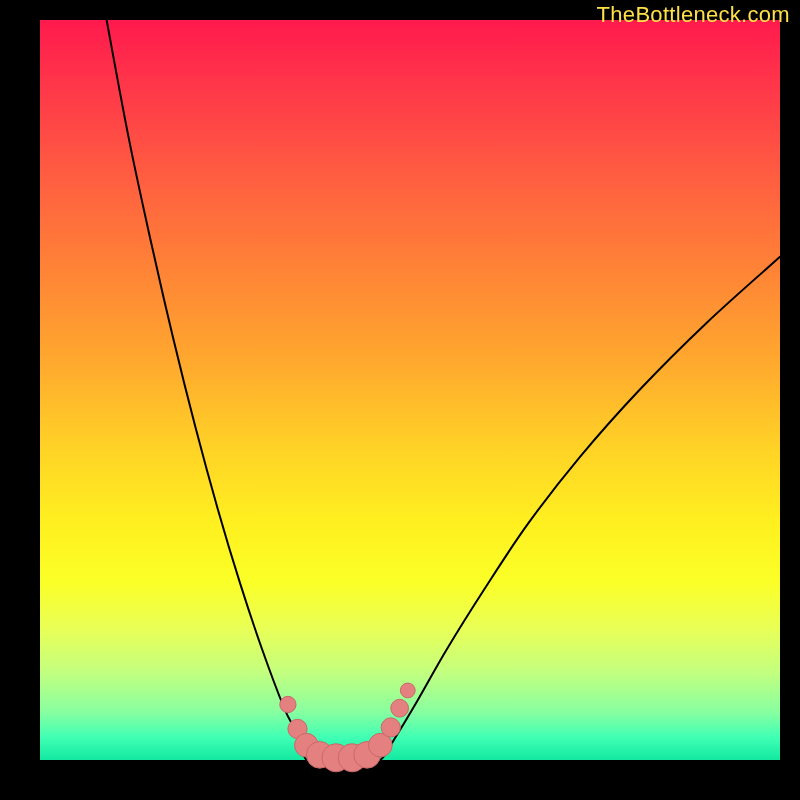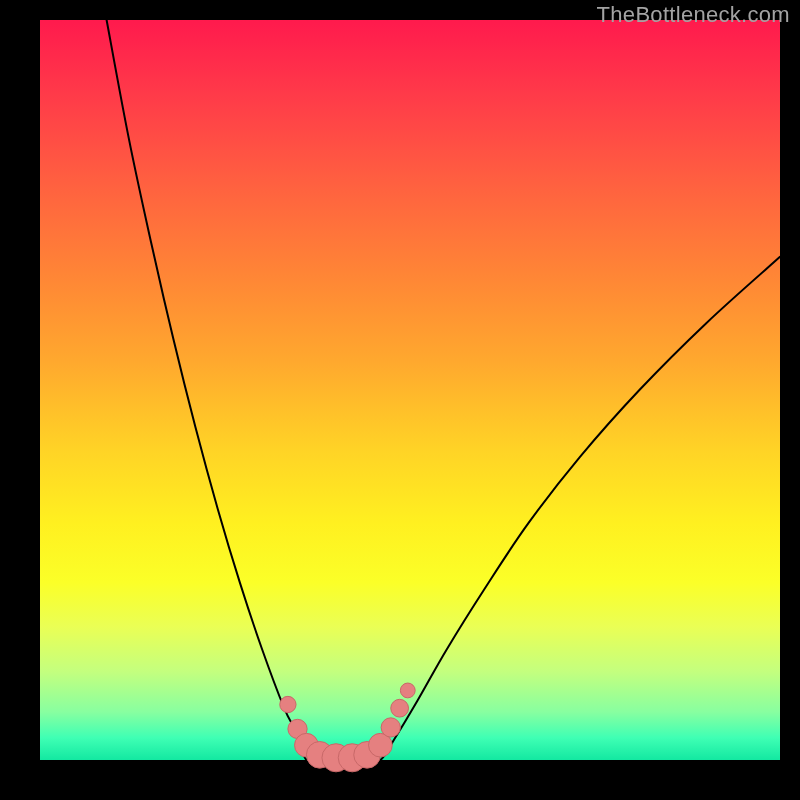--- a/index.html
+++ b/index.html
@@ -37,21 +37,21 @@
       #eaff55 82%,
       #c4ff7e 88%,
       #88ffa0 93.5%,
       #3fffb4 97%,
       #13e8a1 100%);
   }
   .attribution {
     position: absolute;
     top: 2px;
     right: 10px;
-    color: #a3a3a3;
+    color: #fde047;
     font-size: 22px;
     font-weight: 500;
     letter-spacing: 0.3px;
     z-index: 10;
   }
   svg.curves {
     position: absolute;
     left: 0;
     top: 0;
     width: 740px;

